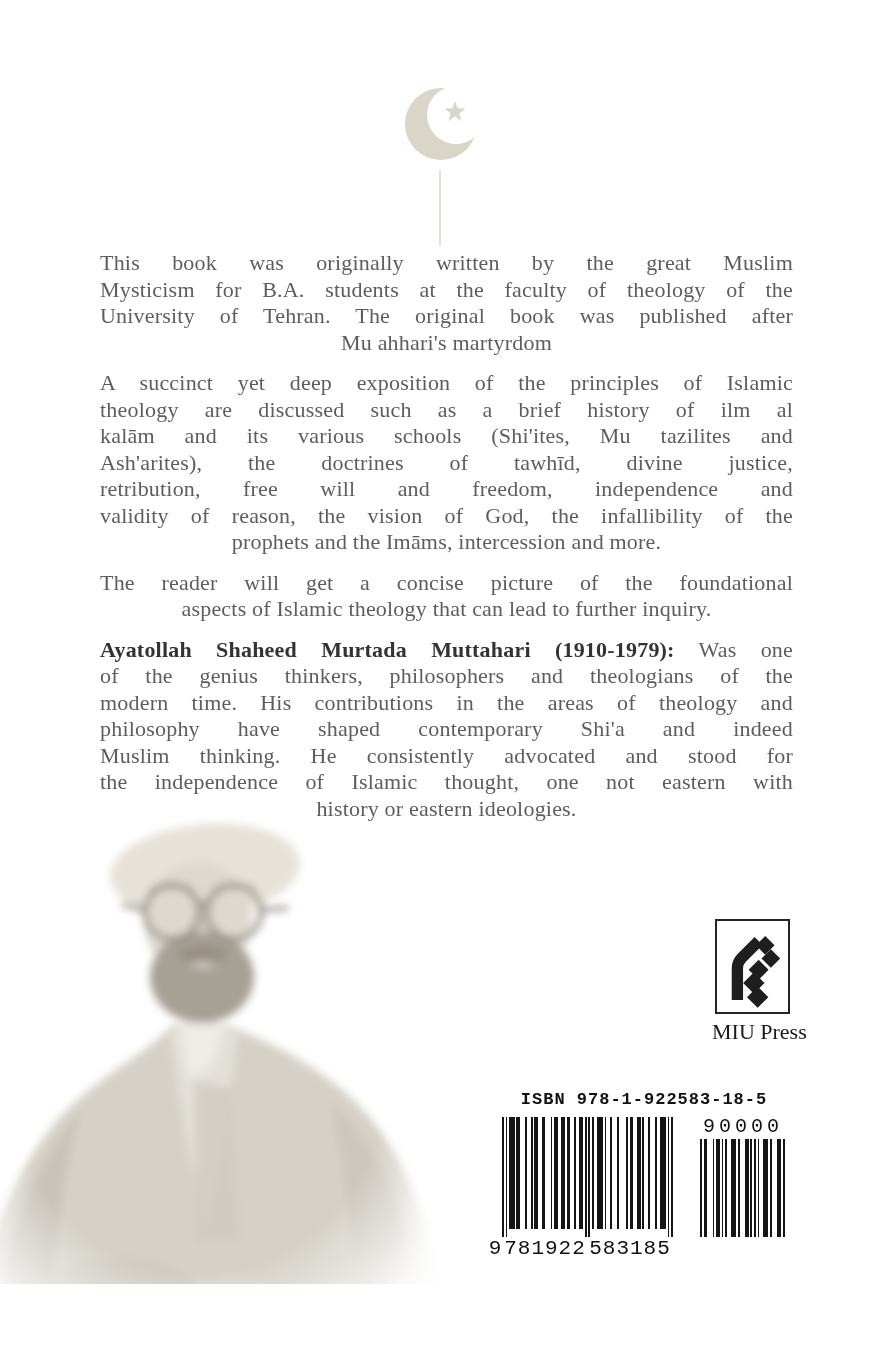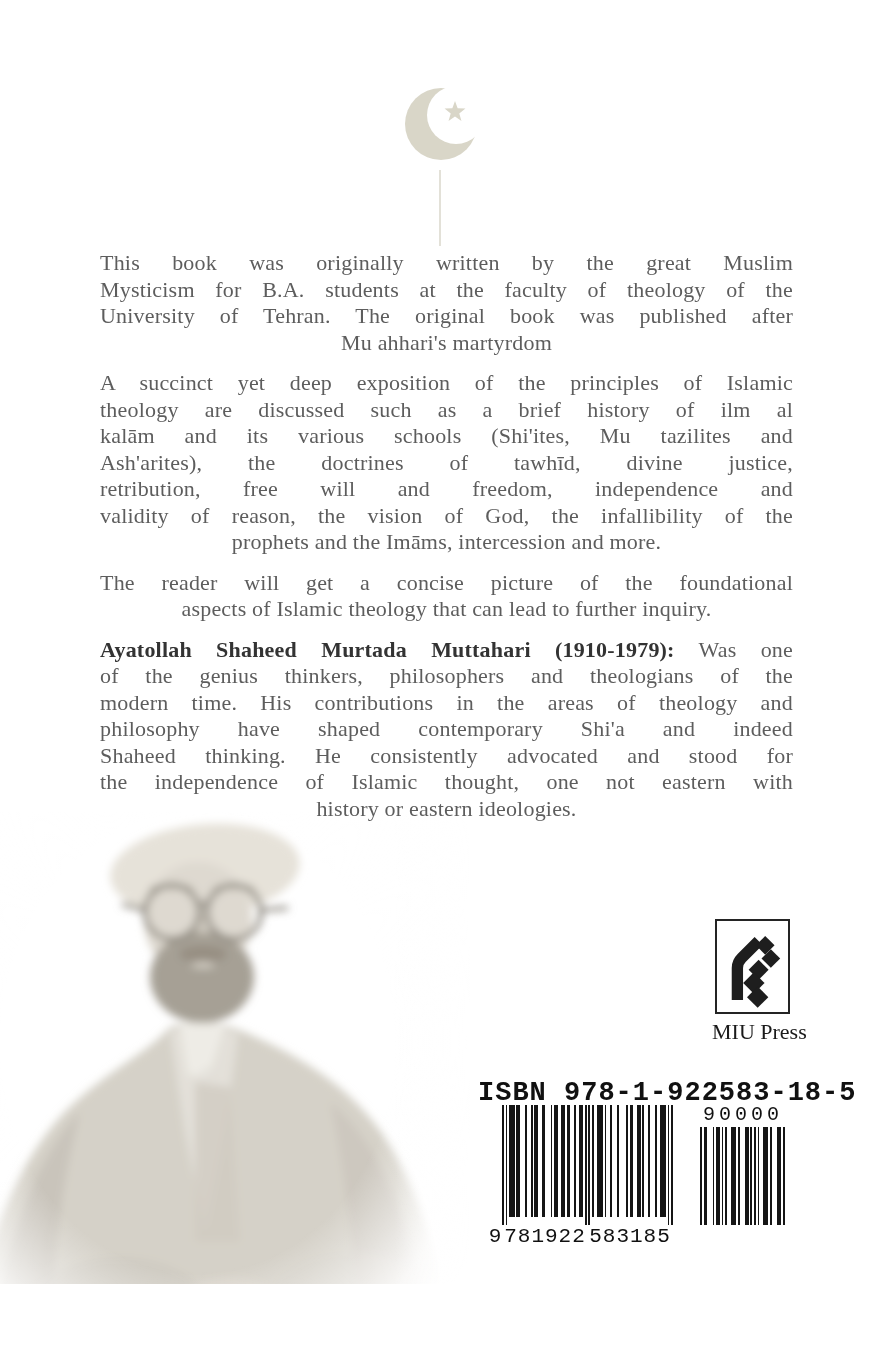--- a/index.html
+++ b/index.html
@@ -17,22 +17,22 @@
   .lead{font-weight:bold;color:#333333;}
   
   .photo{position:absolute;left:0;top:812px;z-index:1;}
   
   .miu{position:absolute;left:712px;top:919px;width:80px;z-index:3;text-align:center;}
   .miu-box{width:71px;height:91px;border:2.5px solid #242424;margin:0 auto;background:#fff;
            display:flex;align-items:center;justify-content:center;}
   .miu-name{margin-top:5px;font-size:22px;color:#1a1a1a;white-space:nowrap;}
   
   .barcode-wrap{position:absolute;left:478px;top:1076px;width:332px;height:176px;background:#ffffff;z-index:3;}
-  .isbn-line{margin-top:2px;height:22px;text-align:center;white-space:nowrap;
-             font-family:"Liberation Mono",monospace;font-weight:700;font-size:27px;
+  .isbn-line{margin-top:14px;height:22px;text-align:center;white-space:nowrap;
+             font-family:"Liberation Mono",monospace;font-weight:700;font-size:17px;
              letter-spacing:1px;color:#111111;}
   .codes{position:relative;height:150px;}
   #main-barcode{position:absolute;left:10px;top:5px;}
   #sup-barcode{position:absolute;left:222px;top:5px;}
 </style>
 </head>
 <body>
 
 <div class="page">
 
@@ -108,21 +108,21 @@
       </div>
       <div class="para">
         <div class="line">The reader will get a concise picture of the foundational</div>
         <div class="line last">aspects of Islamic theology that can lead to further inquiry.</div>
       </div>
       <div class="para">
         <div class="line"><b class="lead">Ayatollah Shaheed Murtada Muttahari (1910-1979):</b> Was one</div>
         <div class="line">of the genius thinkers, philosophers and theologians of the</div>
         <div class="line">modern time. His contributions in the areas of theology and</div>
         <div class="line">philosophy have shaped contemporary Shi'a and indeed</div>
-        <div class="line">Shaheed thinking. He consistently advocated and stood for</div>
+        <div class="line">Muslim thinking. He consistently advocated and stood for</div>
         <div class="line">the independence of Islamic thought, one not eastern with</div>
         <div class="line last">history or eastern ideologies.</div>
       </div>
     </div>
 
   <div class="miu">
     <div class="miu-box">
       <svg width="66" height="86" viewBox="0 0 70 90">
         <path d="M19.5,80 L19.5,46 Q19.5,40 24,35.5 L42,17.5" stroke="#1e1e1e" stroke-width="12" fill="none"></path>
         <rect x="-7" y="-7" width="14" height="14" transform="translate(49,22) rotate(45)" fill="#1e1e1e"></rect>

